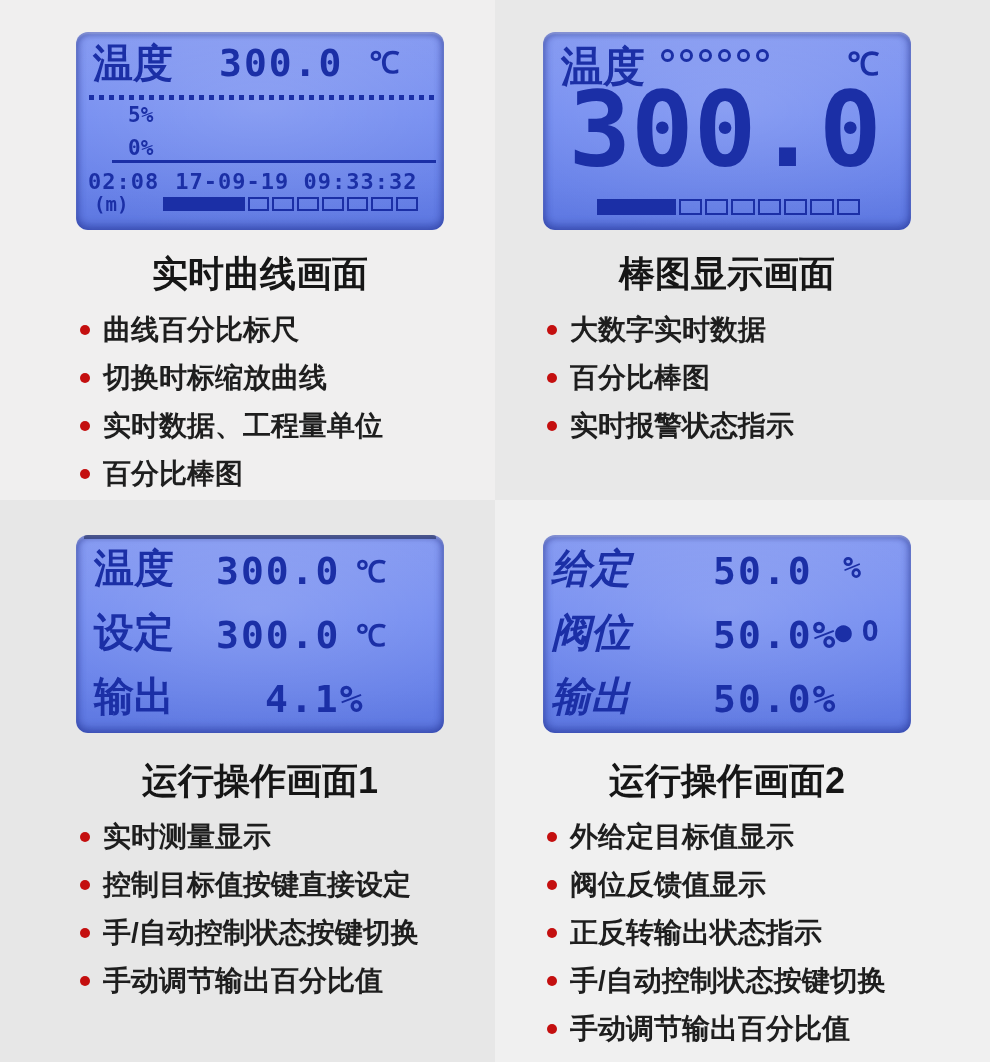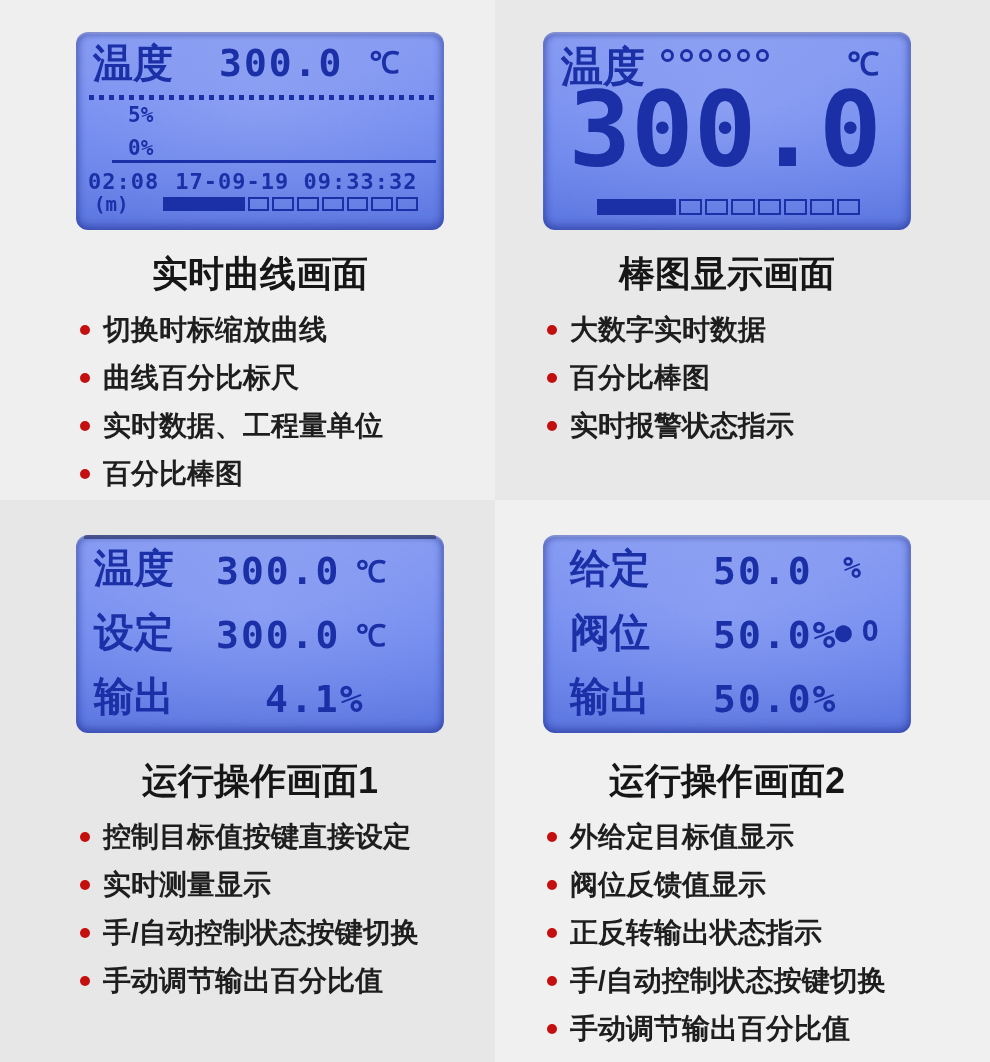--- a/index.html
+++ b/index.html
@@ -75,21 +75,21 @@
 
   
   .run-row{position:absolute;left:0;right:0;height:50px;}
   .run .run-row:nth-of-type(1){top:10px;}
   .run .run-row:nth-of-type(2){top:74px;}
   .run .run-row:nth-of-type(3){top:138px;}
   .rr-label{position:absolute;left:18px;top:0;font-size:40px;line-height:46px;}
   .rr-value{position:absolute;left:140px;top:4px;font-size:38px;letter-spacing:2px;}
   .rr-value.shift{left:189px;}
   .rr-unit{position:absolute;left:280px;top:5px;font-size:30px;}
-  .lcd-run2 .rr-label{left:27px;}
+  .lcd-run2 .rr-label{left:8px;font-style:italic;}
   .lcd-run2 .rr-value{left:170px;}
   .lcd-run2 .rr-unit{left:300px;}
   .rr-ind{position:absolute;left:292px;top:6px;font-size:28px;letter-spacing:10px;white-space:nowrap;}
 
   
   .sec-title{
     margin:0;width:368px;text-align:center;
     font-size:36px;line-height:36px;font-weight:bold;color:#161616;
   }
   .row-top .sec-title{margin-top:26px;}
@@ -131,25 +131,25 @@
             <span class="bar-seg"></span>
             <span class="bar-seg"></span>
             <span class="bar-seg"></span>
           </div>
 
       </div>
       <h2 class="sec-title">实时曲线画面</h2>
       <ul class="features">
         <li>
             <span class="dot"></span>
+            <span>曲线百分比标尺</span>
+          </li>
+        <li>
+            <span class="dot"></span>
             <span>切换时标缩放曲线</span>
-          </li>
-        <li>
-            <span class="dot"></span>
-            <span>曲线百分比标尺</span>
           </li>
         <li>
             <span class="dot"></span>
             <span>实时数据、工程量单位</span>
           </li>
         <li>
             <span class="dot"></span>
             <span>百分比棒图</span>
           </li>
       </ul>
@@ -214,25 +214,25 @@
         </div>
         <div class="run-row">
           <span class="cjk rr-label">输出</span>
           <span class="mono rr-value shift">4.1%</span>
         </div>
       </div>
       <h2 class="sec-title">运行操作画面1</h2>
       <ul class="features">
         <li>
             <span class="dot"></span>
+            <span>实时测量显示</span>
+          </li>
+        <li>
+            <span class="dot"></span>
             <span>控制目标值按键直接设定</span>
-          </li>
-        <li>
-            <span class="dot"></span>
-            <span>实时测量显示</span>
           </li>
         <li>
             <span class="dot"></span>
             <span>手/自动控制状态按键切换</span>
           </li>
         <li>
             <span class="dot"></span>
             <span>手动调节输出百分比值</span>
           </li>
       </ul>

